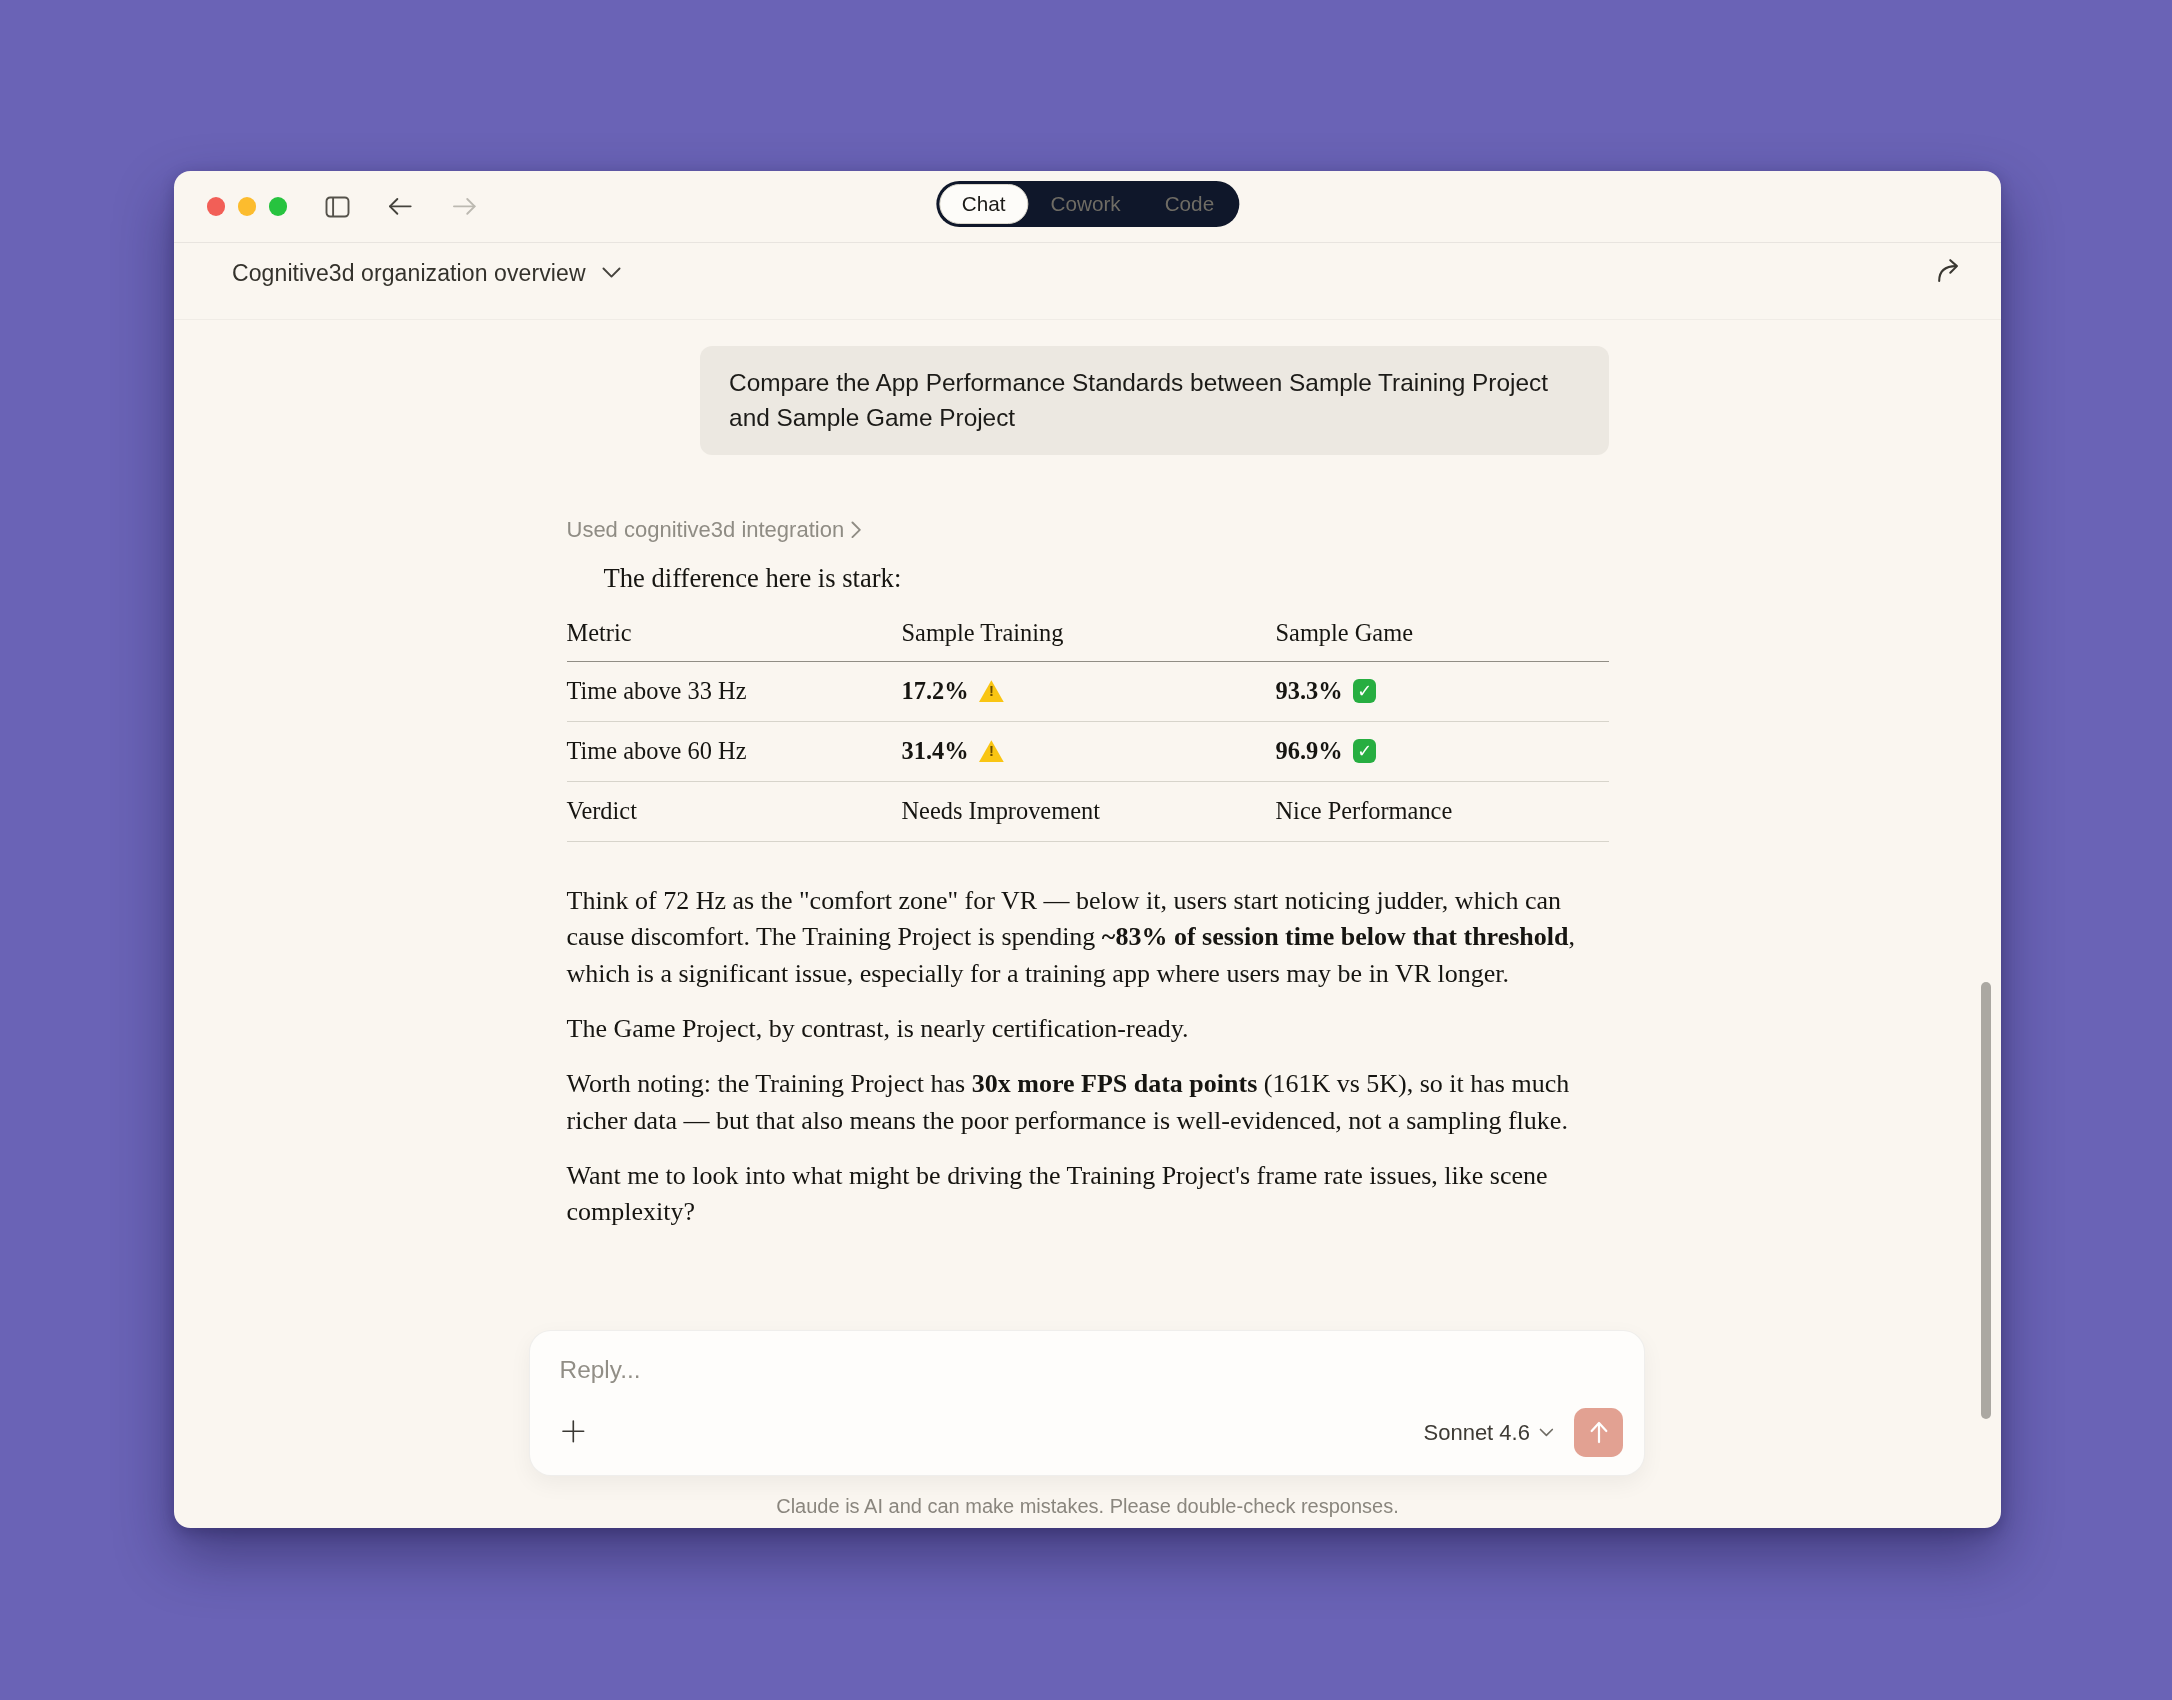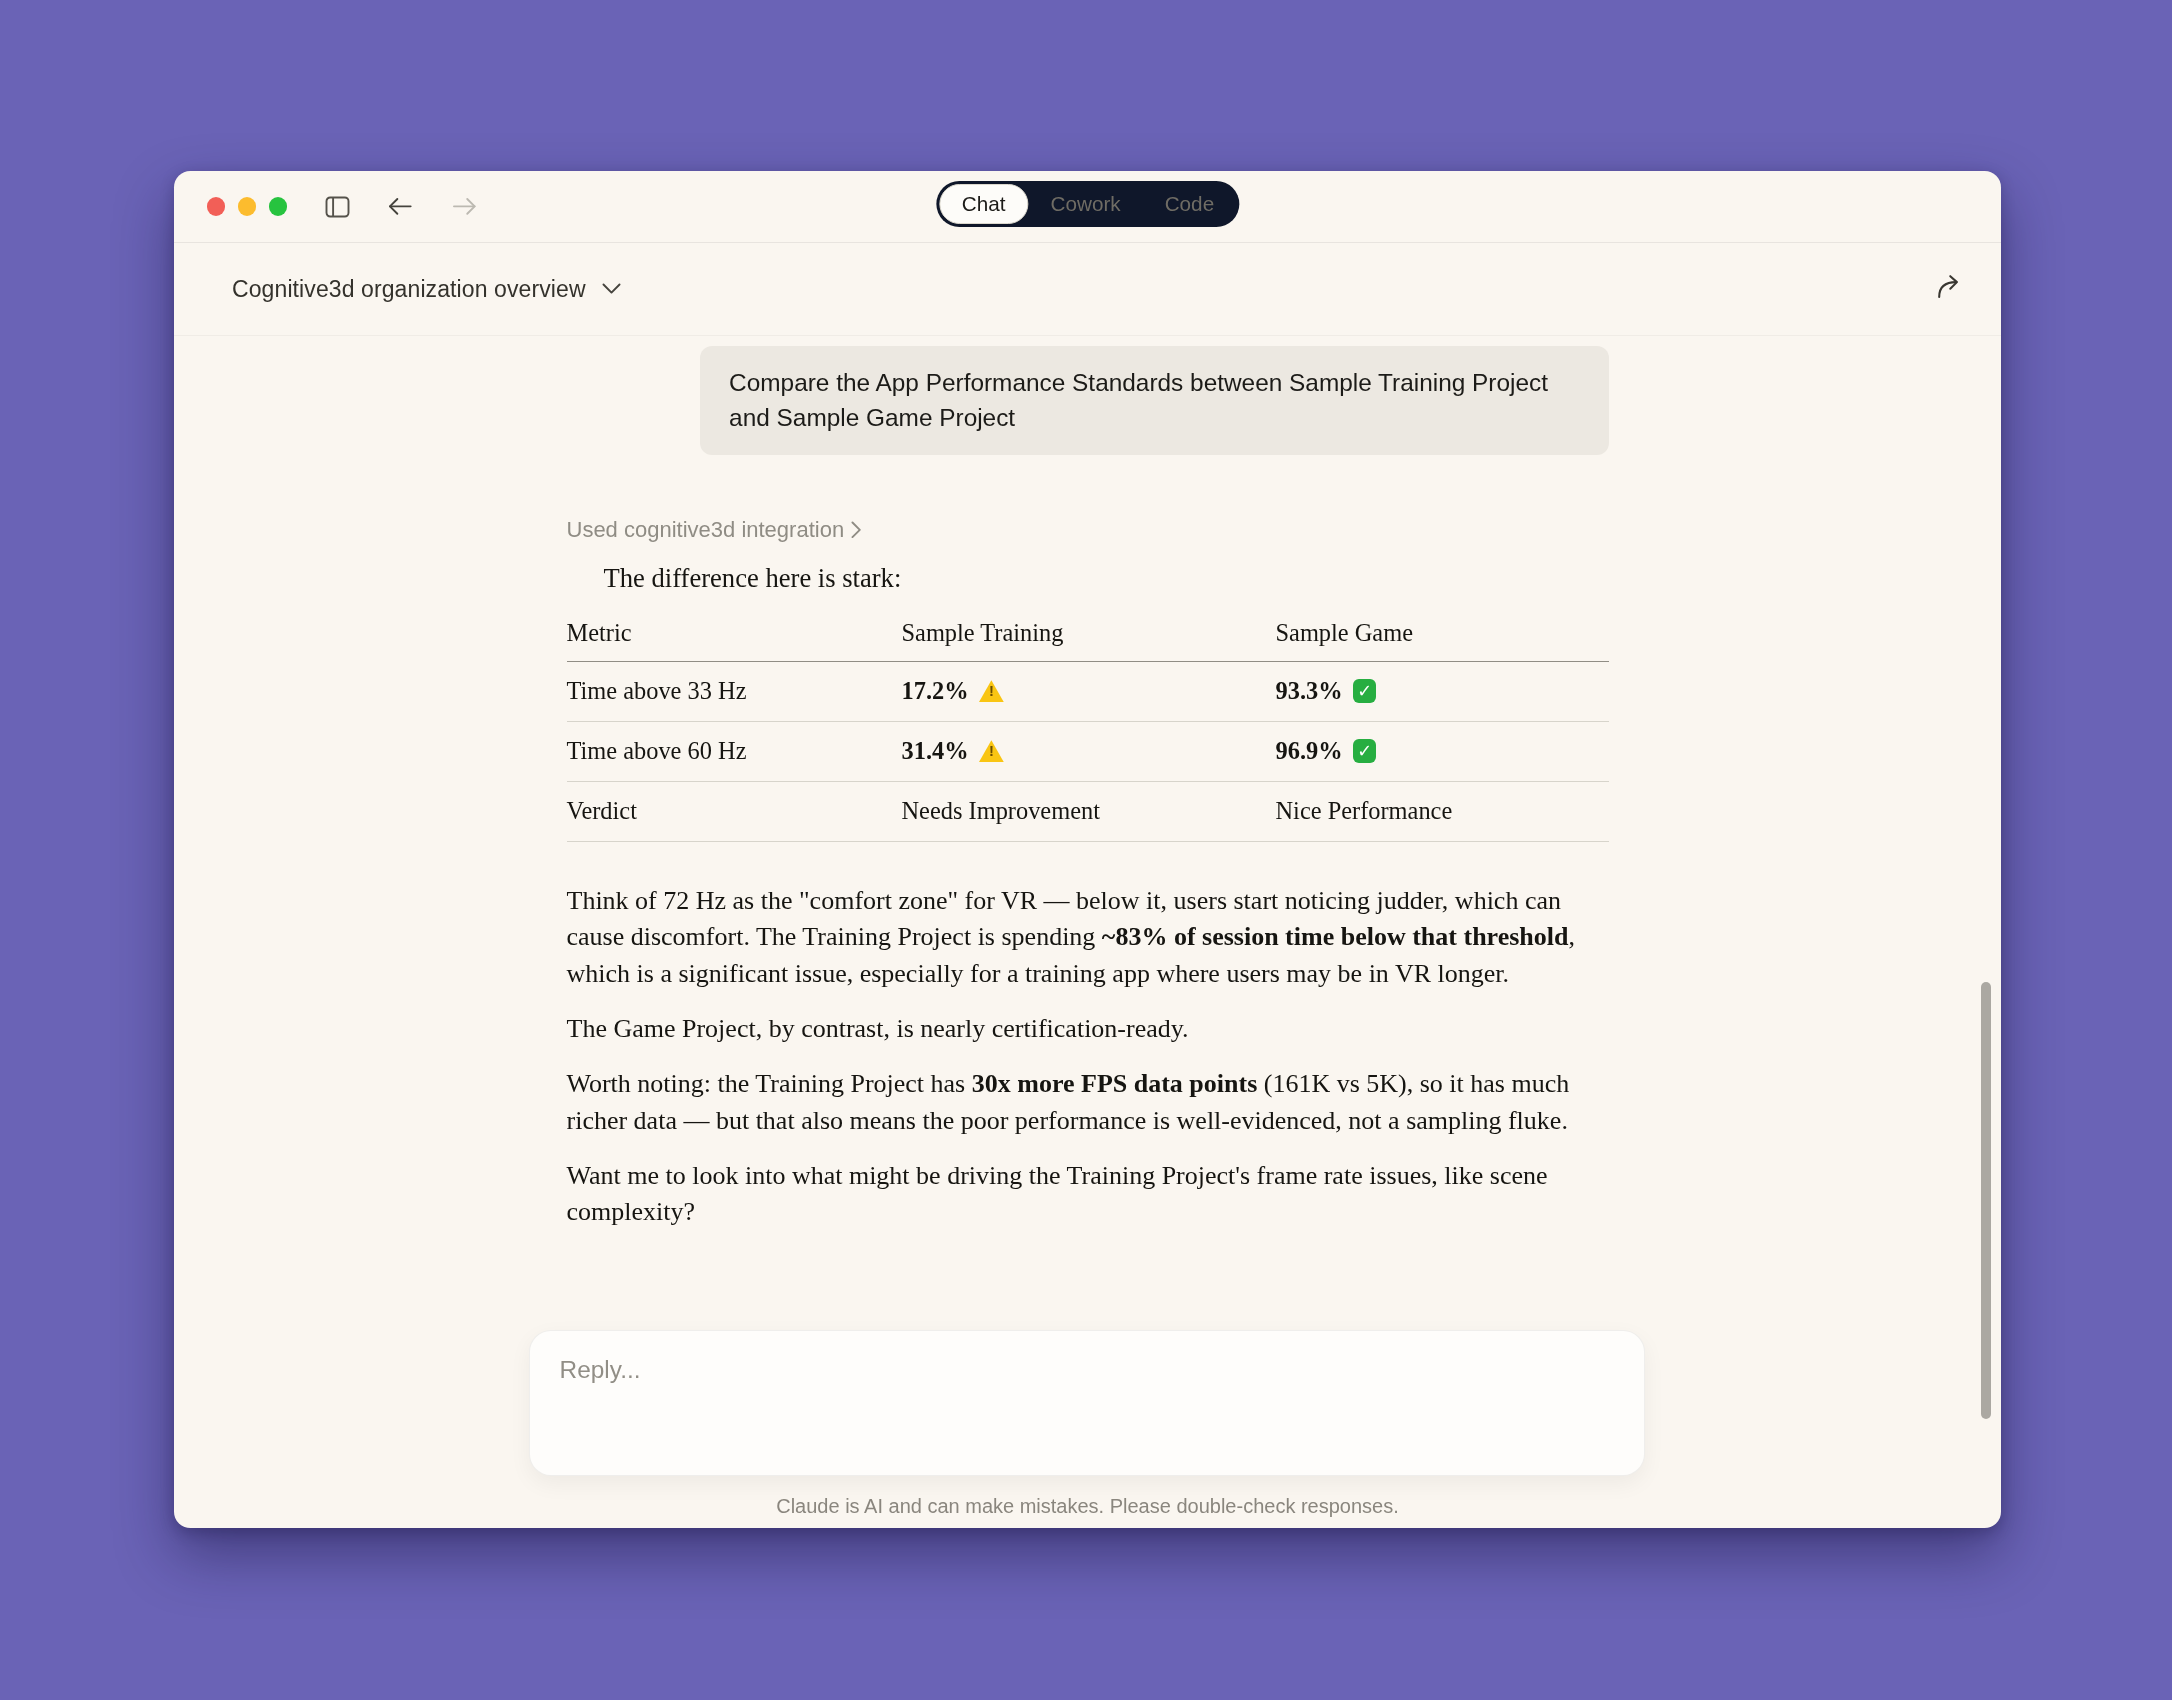--- a/index.html
+++ b/index.html
@@ -36,21 +36,21 @@
     height:40px; display:flex; align-items:center; padding:0 22px;
     font-size:20.7px; color:#6F6C64; border-radius:20.7px;
   }
   .tab.active {
     background:#FDFCF9; color:#1C1B18; border:1.1px solid #DCD8CD;
     font-weight:500;
   }
 
   
   .chat-header {
-    position:absolute; left:0; top:72px; width:100%; height:93px;
+    position:absolute; left:0; top:56px; width:100%; height:93px;
     display:flex; align-items:center; padding:0 37px 0 58px;
     border-bottom:0.7px solid rgba(0,0,0,.04);
   }
   .conv-title-wrap { display:flex; align-items:center; gap:16.3px; }
   .conv-title { font-size:23px; font-weight:500; color:#34322C; letter-spacing:0.1px; }
   .spacer { flex:1; }
 
   
   .messages {
     position:absolute; left:0; top:166px; width:100%; height:993px;
@@ -253,19 +253,39 @@
       <p class="serif para first"><span>Think of 72 Hz as the "comfort zone" for VR — below it, users start noticing judder, which can cause discomfort. The Training Project is spending </span><b>~83% of session time below that threshold</b><span>, which is a significant issue, especially for a training app where users may be in VR longer.</span></p>
       <p class="serif para">The Game Project, by contrast, is nearly certification-ready.</p>
       <p class="serif para"><span>Worth noting: the Training Project has </span><b>30x more FPS data points</b><span> (161K vs 5K), so it has much richer data — but that also means the poor performance is well-evidenced, not a sampling fluke.</span></p>
       <p class="serif para">Want me to look into what might be driving the Training Project's frame rate issues, like scene complexity?</p>
 
     </div>
   </div>
 
   <div class="reply-box">
     <input class="reply-input" type="text" placeholder="Reply..." style="">
+    <div class="reply-bottom">
+      <span>
+        <svg width="26.6" height="26.6" viewBox="0 0 36 36" fill="none" stroke="#3A3833" stroke-width="2.2" stroke-linecap="round">
+          <line x1="18" y1="4" x2="18" y2="32"></line>
+            <line x1="4" y1="18" x2="32" y2="18"></line>
+        </svg>
+      </span>
+      <div class="model-select">
+        <span class="model-name">Sonnet 4.6</span>
+        <svg width="14.8" height="9.6" viewBox="0 0 20 13" fill="none" stroke="#6F6C64" stroke-width="2.2" stroke-linecap="round" stroke-linejoin="round">
+            <polyline points="2,2 10,10 18,2"></polyline>
+          </svg>
+      </div>
+      <button class="send-btn">
+        <svg width="22" height="25" viewBox="0 0 30 34" fill="none" stroke="#FFFFFF" stroke-width="3" stroke-linecap="round" stroke-linejoin="round">
+          <line x1="15" y1="30" x2="15" y2="6"></line>
+            <polyline points="5,15 15,4 25,15"></polyline>
+        </svg>
+      </button>
+    </div>
   </div>
 
   <div class="disclaimer">Claude is AI and can make mistakes. Please double-check responses.</div>
 
   <div class="scroll-thumb"></div>
 </div>
 
 
 </body></html>

